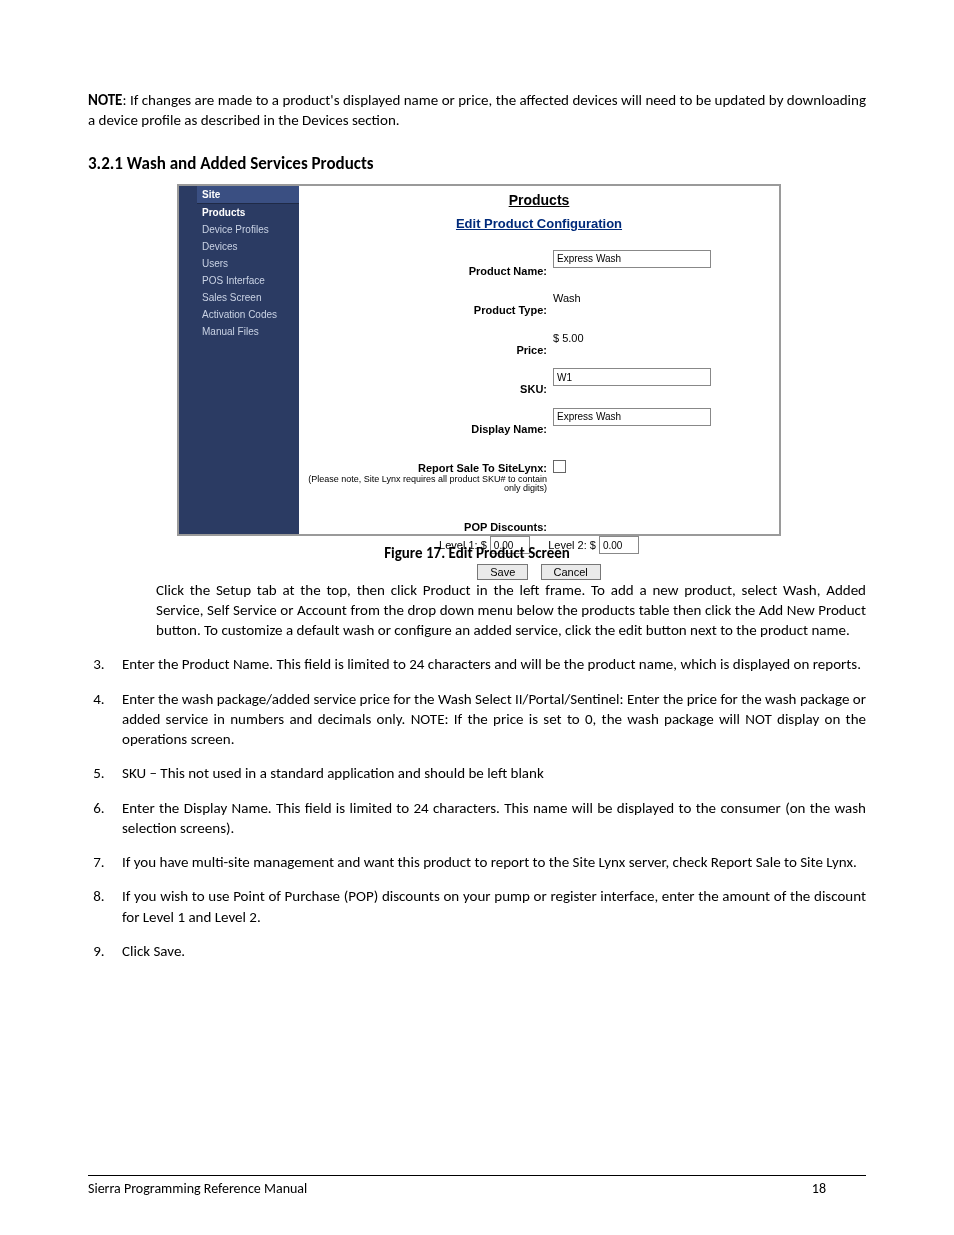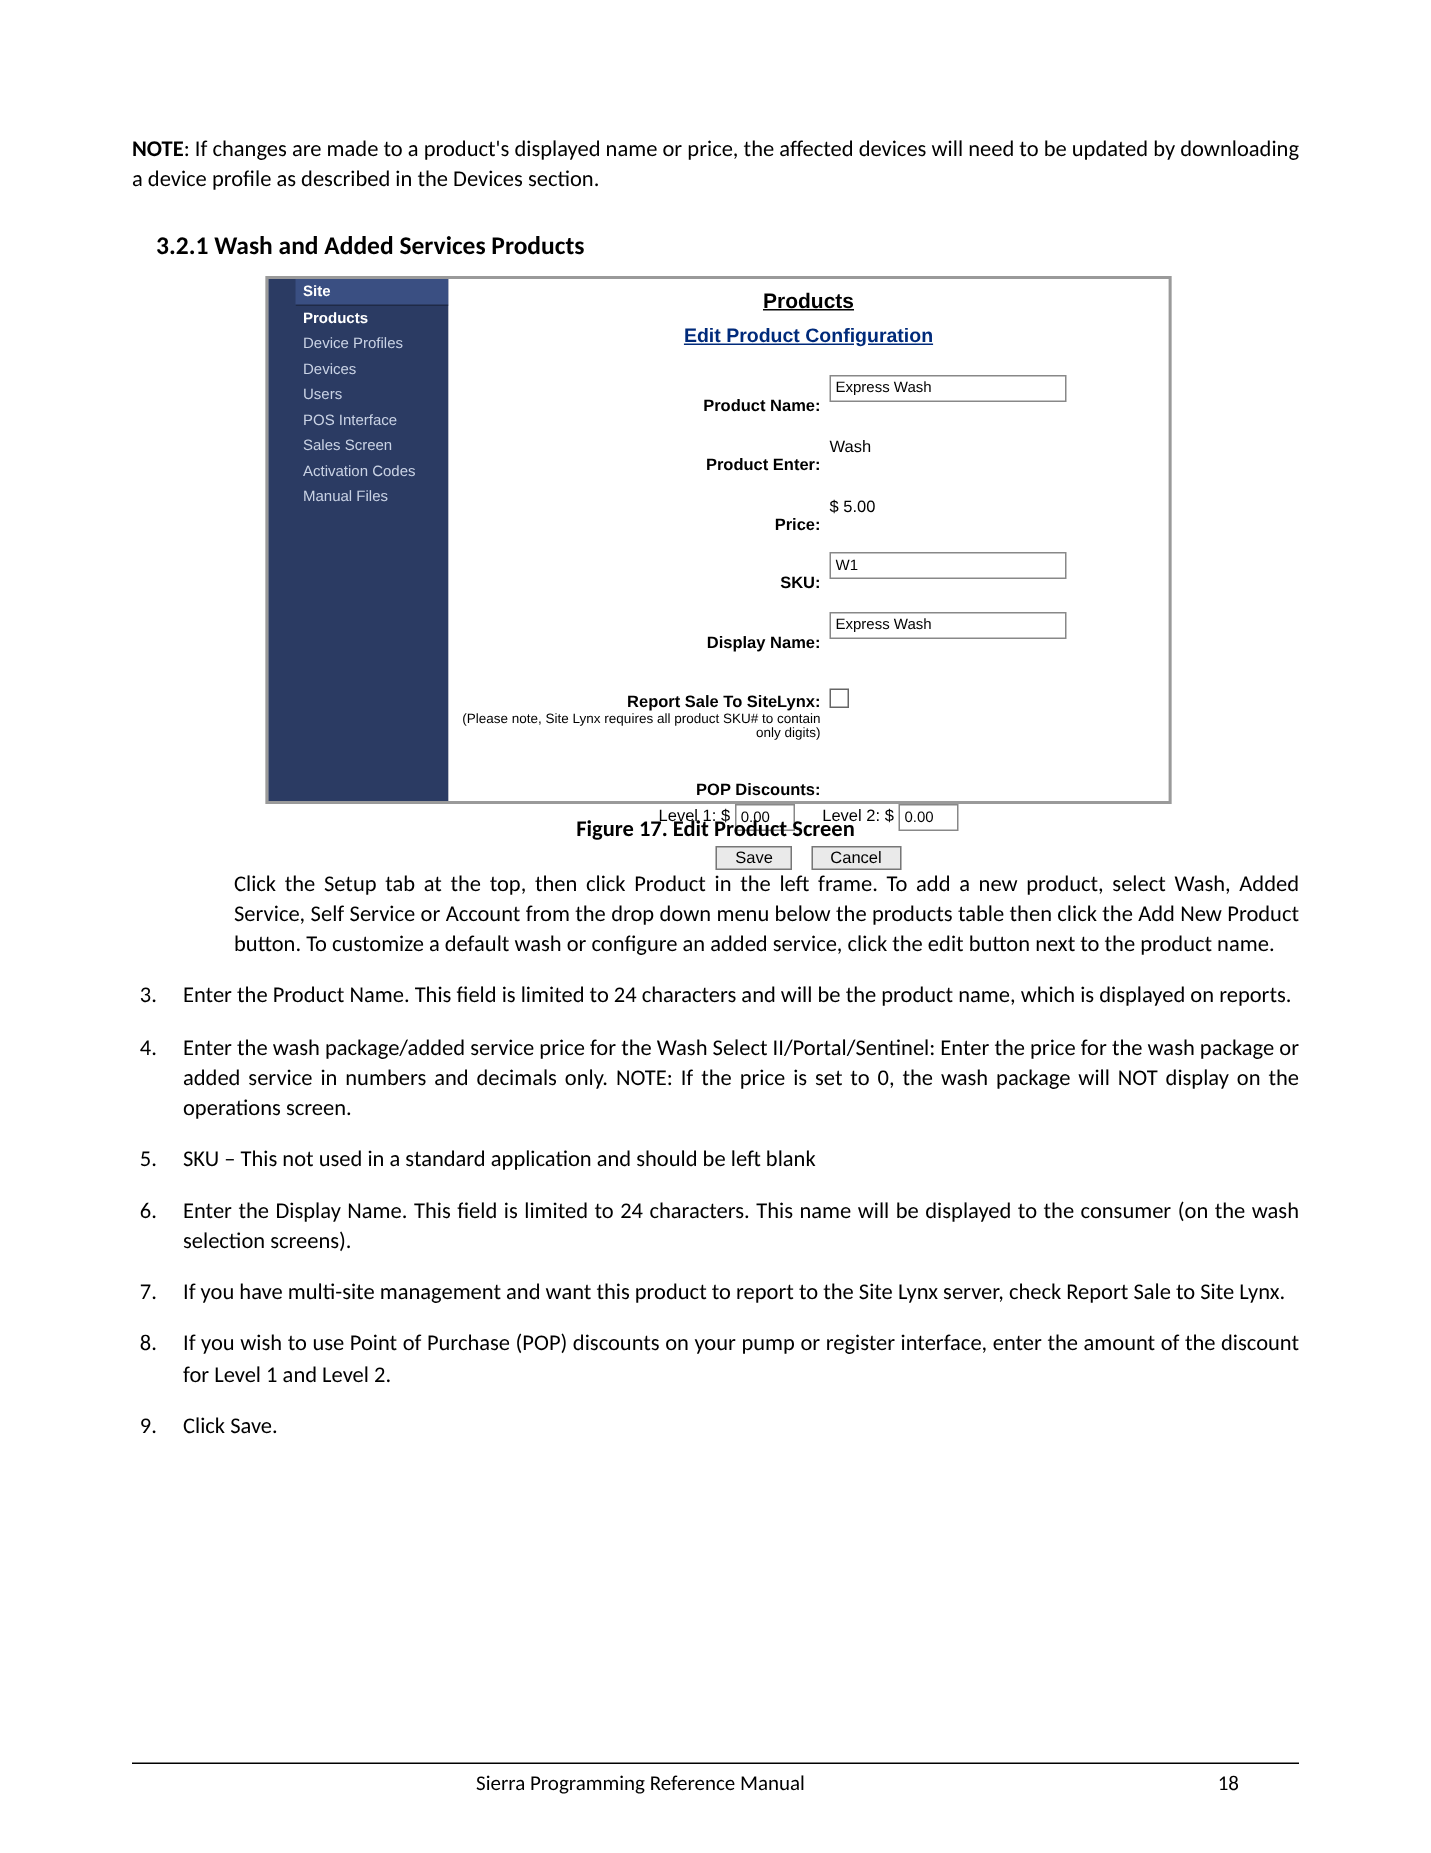--- a/index.html
+++ b/index.html
@@ -19,21 +19,21 @@
   }
   .note-para {
     text-align: justify;
     line-height: 1.35;
     margin: 0 0 18px 0;
   }
   .note-bold { font-weight: bold; }
   h3.section-heading {
     font-size: 17px;
     font-weight: bold;
-    margin: 22px 0 10px 16px;
+    margin: 22px 0 10px 0;
   }
   .shot-wrap {
     width: 600px;
     margin: 10px auto 8px auto;
   }
   .screenshot {
     width: 600px;
     height: 348px;
     border: 2px solid #9a9a9a;
     background: #c2c2c2;
@@ -158,21 +158,21 @@
   }
   .footer {
     position: absolute;
     left: 88px; right: 88px;
     bottom: 38px;
     border-top: 1px solid #000;
     padding-top: 4px;
     font-size: 14px;
     display: flex;
   }
-  .footer .ftitle { flex: 1; text-align: center; }
+  .footer .ftitle { flex: 1; text-align: left; }
   .footer .fpage { width: 60px; text-align: right; padding-right: 40px;}
 </style>
 </head>
 <body>
 
 <div class="page">
 
   <p class="note-para">
     <span class="note-bold">NOTE</span><span>: If changes are made to a product's displayed name or price, the affected devices will need to be updated by downloading a device profile as described in the Devices section.</span>
   </p>
@@ -194,21 +194,21 @@
       </div>
       <div class="shot-main">
         <div class="shot-title">Products</div>
         <div class="shot-subtitle">Edit Product Configuration</div>
 
         <div class="form-row">
           <div class="form-label">Product Name:</div>
           <div class="form-val"><input class="txtbox wide" value="Express Wash" style=""></div>
         </div>
         <div class="form-row">
-          <div class="form-label">Product Enter:</div>
+          <div class="form-label">Product Type:</div>
           <div class="form-val">Wash</div>
         </div>
         <div class="form-row">
           <div class="form-label">Price:</div>
           <div class="form-val">$ 5.00</div>
         </div>
         <div class="form-row">
           <div class="form-label">SKU:</div>
           <div class="form-val"><input class="txtbox wide" value="W1" style=""></div>
         </div>

